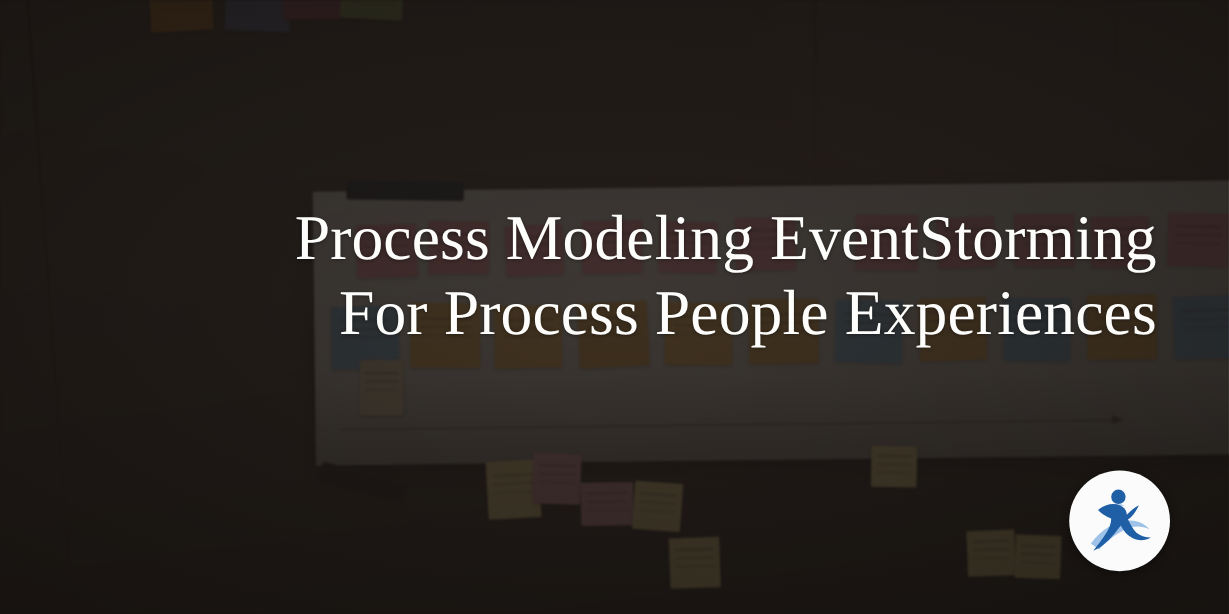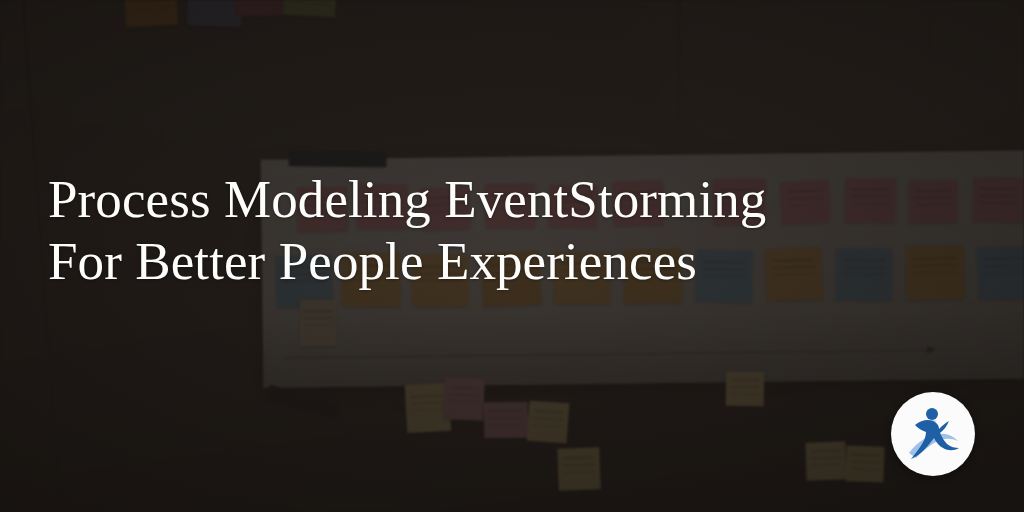--- a/index.html
+++ b/index.html
@@ -114,21 +114,21 @@
     position: absolute;
     inset: 0;
     background: radial-gradient(ellipse 95% 85% at 50% 48%, rgba(0,0,0,.12) 0%, rgba(0,0,0,.46) 100%);
   }
 
   
   .title-wrap {
     position: absolute;
     left: 0; right: 12px;
     top: 168px;
-    text-align: left;
+    text-align: right;
     padding: 0 48px;
     box-sizing: border-box;
   }
   .title-line {
     display: block;
     color: #fdfdfb;
     font-size: 53px;
     line-height: 62px;
     font-weight: 400;
     letter-spacing: .1px;
@@ -216,21 +216,21 @@
         <div class="note" style="left: 846px; top: 446px; width: 38px; height: 36px; background: rgb(239, 217, 138); transform: rotate(2deg);"></div>
         <div class="note" style="left: 300px; top: 300px; width: 36px; height: 46px; background: rgb(216, 201, 160); transform: rotate(0deg);"></div>
       </div>
   </div>
 
   <div class="scrim" style="background: rgba(34, 28, 24, 0.8);"></div>
   <div class="scrim2"></div>
 
   <div class="title-wrap">
     <span class="title-line" style="color: rgb(253, 253, 251);">Process Modeling EventStorming</span>
-    <span class="title-line" style="color: rgb(253, 253, 251);">For Better People Experiences</span>
+    <span class="title-line" style="color: rgb(253, 253, 251);">For Process People Experiences</span>
   </div>
 
   <div class="logo" style="background: rgb(251, 251, 251);">
     <svg width="62" height="62" viewBox="0 0 62 62" aria-hidden="true">
 
       <path id="logo-swoosh" d="M7 50 C16 38 27 32 36 31 C44 30 50 32 56 38 C49 35 42 35 36 38 C28 42 20 48 14 55 Z" fill="#9ec2e8"></path>
       <path id="logo-swoosh2" d="M16 23 C22 18 29 16 35 18 C30 19 25 22 21 26 Z" fill="#9ec2e8"></path>
 
       <circle id="logo-head" cx="30" cy="11" r="6" fill="#1f5fa6"></circle>
       <path id="logo-body" d="M13 22 C19 17 26 16 31 18 C35 19.5 37 23 37 26

